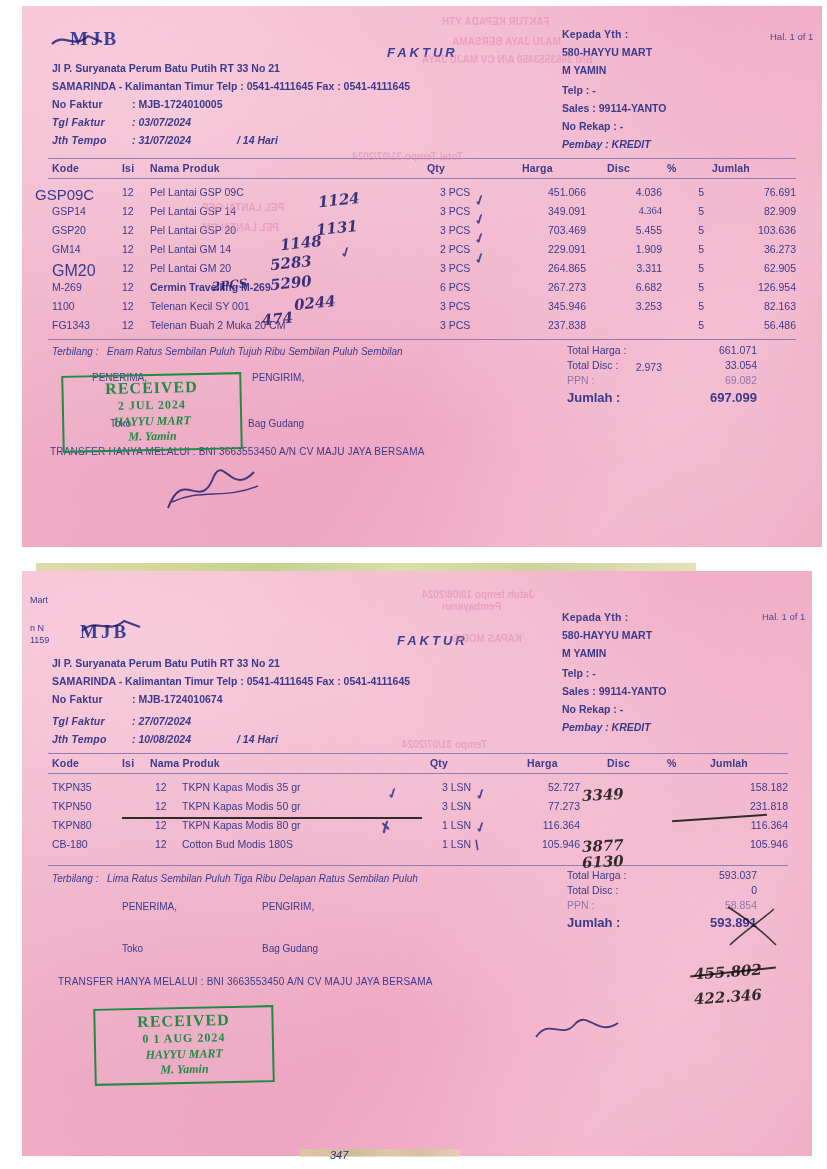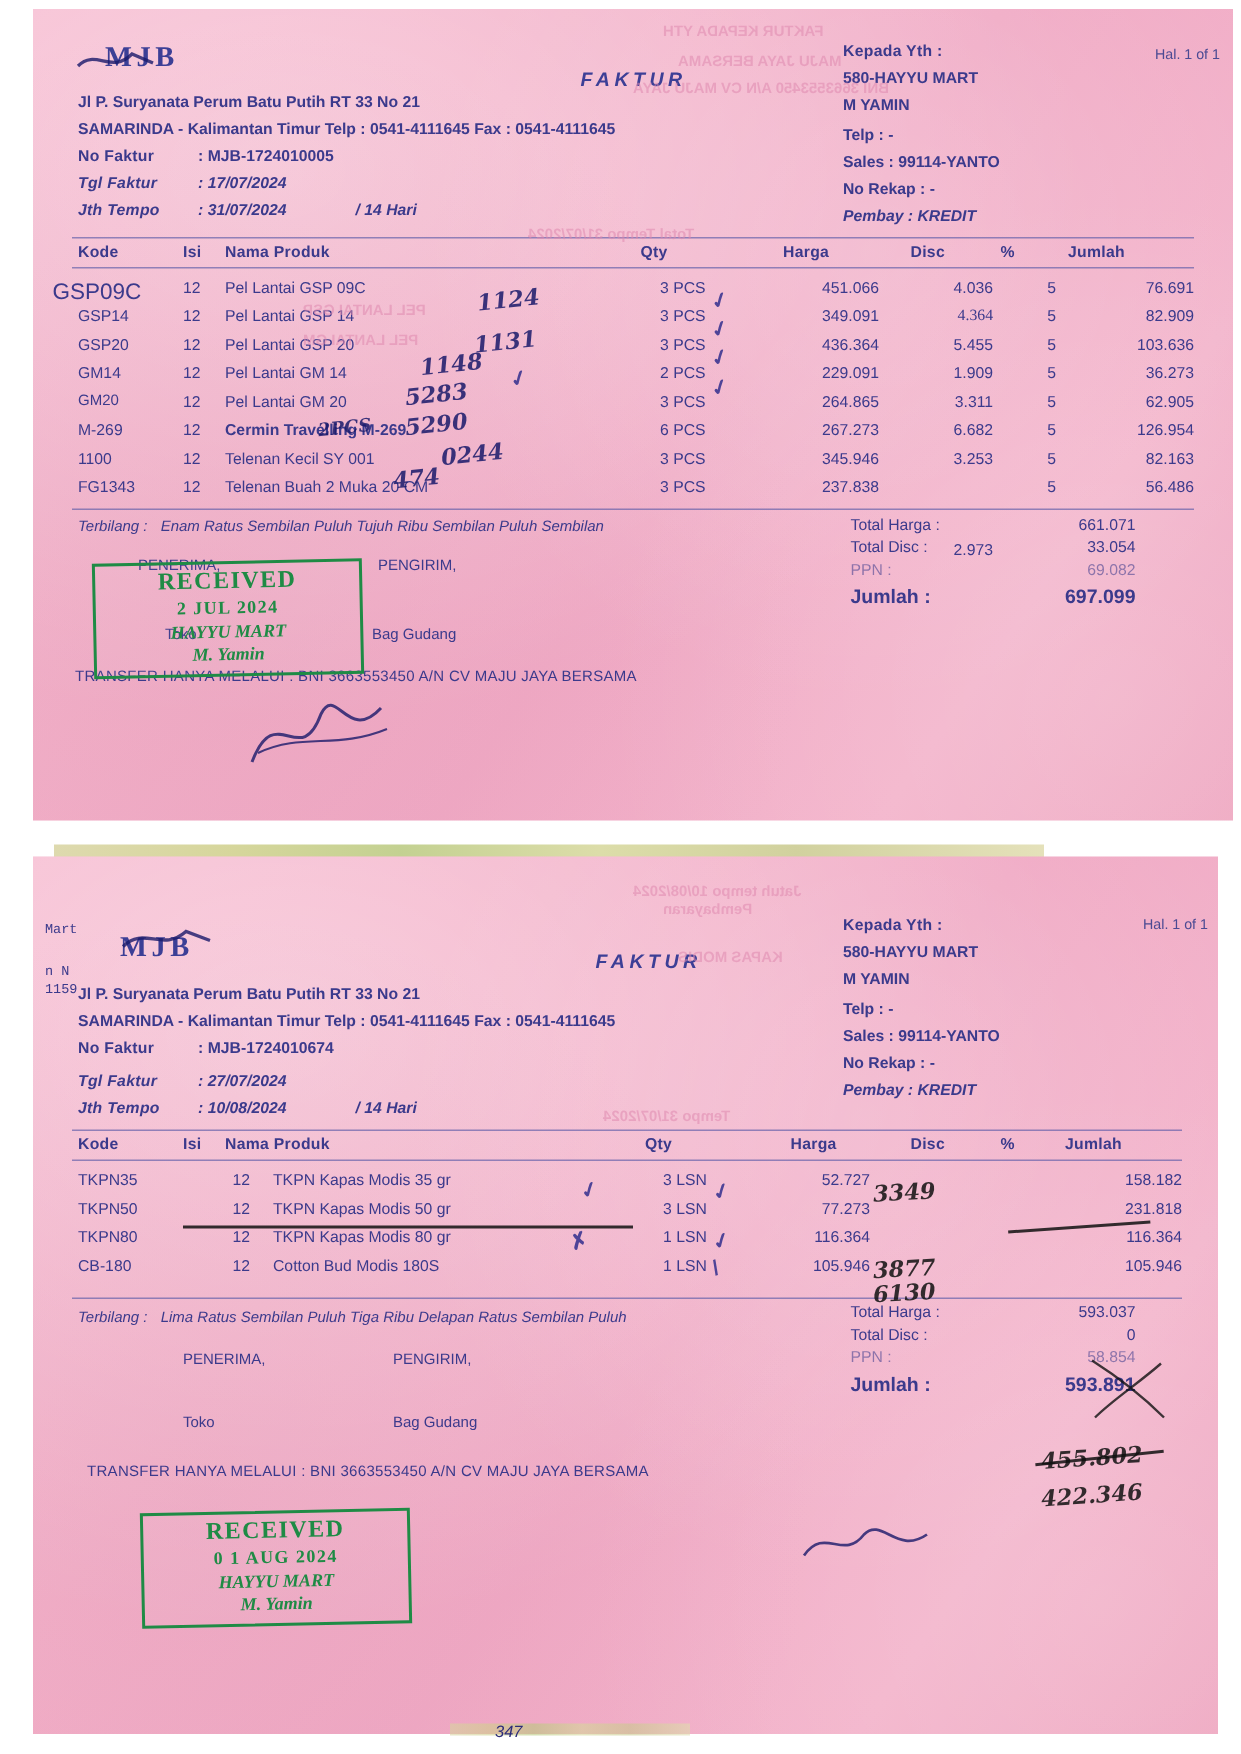--- a/index.html
+++ b/index.html
@@ -125,21 +125,21 @@
         <span>No Faktur</span>
       </div>
       <div class="t val" style="left:110px;top:92px;">
         : <span>MJB-1724010005</span>
       </div>
 
       <div class="t lbl ital" style="left:30px;top:110px;">
         <span>Tgl Faktur</span>
       </div>
       <div class="t val ital" style="left:110px;top:110px;">
-        : <span>17/07/2024</span>
+        : <span>03/07/2024</span>
       </div>
 
       <div class="t lbl ital" style="left:30px;top:128px;">
         <span>Jth Tempo</span>
       </div>
       <div class="t val ital" style="left:110px;top:128px;">
         : <span>31/07/2024</span>
       </div>
       <div class="t val ital" style="left:215px;top:128px;">
         <span>/ 14 Hari</span>
@@ -194,33 +194,33 @@
           <div class="t" style="left: 128px; top: 199px; font-size: 10.5px;">Pel Lantai GSP 14</div>
           <div class="t" style="left: 418px; top: 199px; font-size: 10.5px;">3 PCS</div>
           <div class="t num" style="right: 236px; top: 199px; font-size: 10.5px;">349.091</div>
           <div class="t num" style="right: 160px; top: 199px; font-size: 10.5px; font-family: Liberation Serif, serif;">4.364</div>
           <div class="t num" style="right: 118px; top: 199px; font-size: 10.5px;">5</div>
           <div class="t num" style="right: 26px; top: 199px; font-size: 10.5px;">82.909</div>
           <div class="t" style="left: 30px; top: 218px; font-size: 10.5px;">GSP20</div>
           <div class="t" style="left: 100px; top: 218px; font-size: 10.5px;">12</div>
           <div class="t" style="left: 128px; top: 218px; font-size: 10.5px;">Pel Lantai GSP 20</div>
           <div class="t" style="left: 418px; top: 218px; font-size: 10.5px;">3 PCS</div>
-          <div class="t num" style="right: 236px; top: 218px; font-size: 10.5px;">436.364</div>
+          <div class="t num" style="right: 236px; top: 218px; font-size: 10.5px;">703.469</div>
           <div class="t num" style="right: 160px; top: 218px; font-size: 10.5px;">5.455</div>
           <div class="t num" style="right: 118px; top: 218px; font-size: 10.5px;">5</div>
           <div class="t num" style="right: 26px; top: 218px; font-size: 10.5px;">103.636</div>
           <div class="t" style="left: 30px; top: 237px; font-size: 10.5px;">GM14</div>
           <div class="t" style="left: 100px; top: 237px; font-size: 10.5px;">12</div>
           <div class="t" style="left: 128px; top: 237px; font-size: 10.5px;">Pel Lantai GM 14</div>
           <div class="t" style="left: 418px; top: 237px; font-size: 10.5px;">2 PCS</div>
           <div class="t num" style="right: 236px; top: 237px; font-size: 10.5px;">229.091</div>
           <div class="t num" style="right: 160px; top: 237px; font-size: 10.5px;">1.909</div>
           <div class="t num" style="right: 118px; top: 237px; font-size: 10.5px;">5</div>
           <div class="t num" style="right: 26px; top: 237px; font-size: 10.5px;">36.273</div>
-          <div class="t" style="left: 30px; top: 256px; font-size: 10px;">GM20</div>
+          <div class="t" style="left: 30px; top: 256px; font-size: 16px;">GM20</div>
           <div class="t" style="left: 100px; top: 256px; font-size: 10.5px;">12</div>
           <div class="t" style="left: 128px; top: 256px; font-size: 10.5px;">Pel Lantai GM 20</div>
           <div class="t" style="left: 418px; top: 256px; font-size: 10.5px;">3 PCS</div>
           <div class="t num" style="right: 236px; top: 256px; font-size: 10.5px;">264.865</div>
           <div class="t num" style="right: 160px; top: 256px; font-size: 10.5px;">3.311</div>
           <div class="t num" style="right: 118px; top: 256px; font-size: 10.5px;">5</div>
           <div class="t num" style="right: 26px; top: 256px; font-size: 10.5px;">62.905</div>
           <div class="t" style="left: 30px; top: 275px; font-size: 10.5px;">M-269</div>
           <div class="t" style="left: 100px; top: 275px; font-size: 10.5px;">12</div>
           <div class="t" style="left: 128px; top: 275px; font-size: 10.5px; font-weight: bold;">Cermin Travelling M-269</div>
@@ -315,21 +315,21 @@
       <div class="bleed" style="left:180px;top:216px;">PEL LANTAI GM</div>
     </div>
   </div>
 </div>
 
 <div class="scan" style="top:553px;left:0;width:827px;height:616px;background:#ffffff;">
   <div class="edge-top" style="top:10px;left:36px;width:660px;"></div>
   <div class="paper" style="left:22px;top:18px;width:790px;height:585px;">
     <div class="content">
 
-      <div class="t" style="left:8px;top:44px;font-size:9px;font-family:Liberation Mono, monospace;">
+      <div class="t" style="left:8px;top:24px;font-size:9px;">
         <div>Mart</div>
         <div style="margin-top:18px;">n N</div>
         <div style="margin-top:2px;">1159</div>
       </div>
 
       <div class="logo" style="left:58px;top:50px;">
         <span>MJB</span>
       </div>
       <div class="scribble" style="left:56px;top:42px;">
         <svg width="70" height="26">

